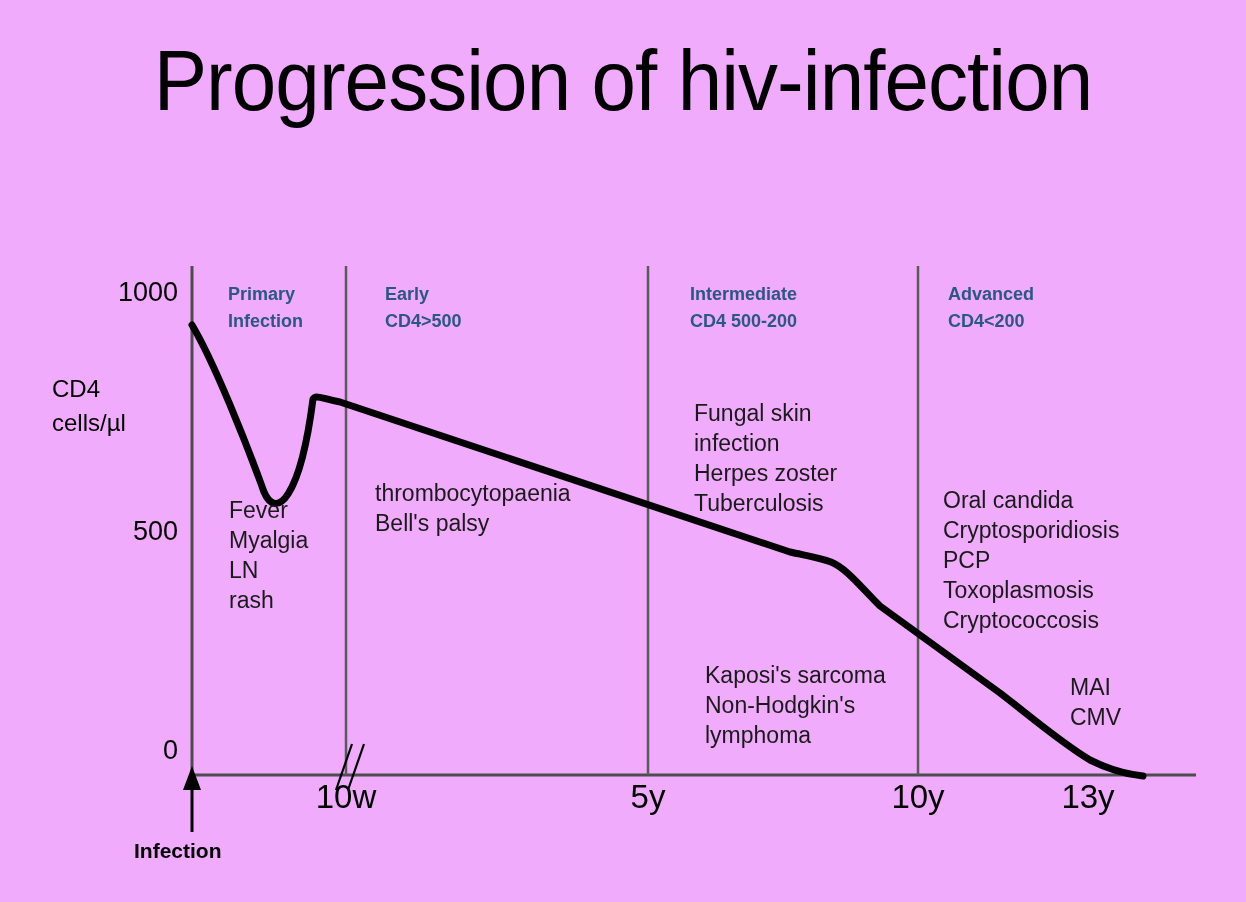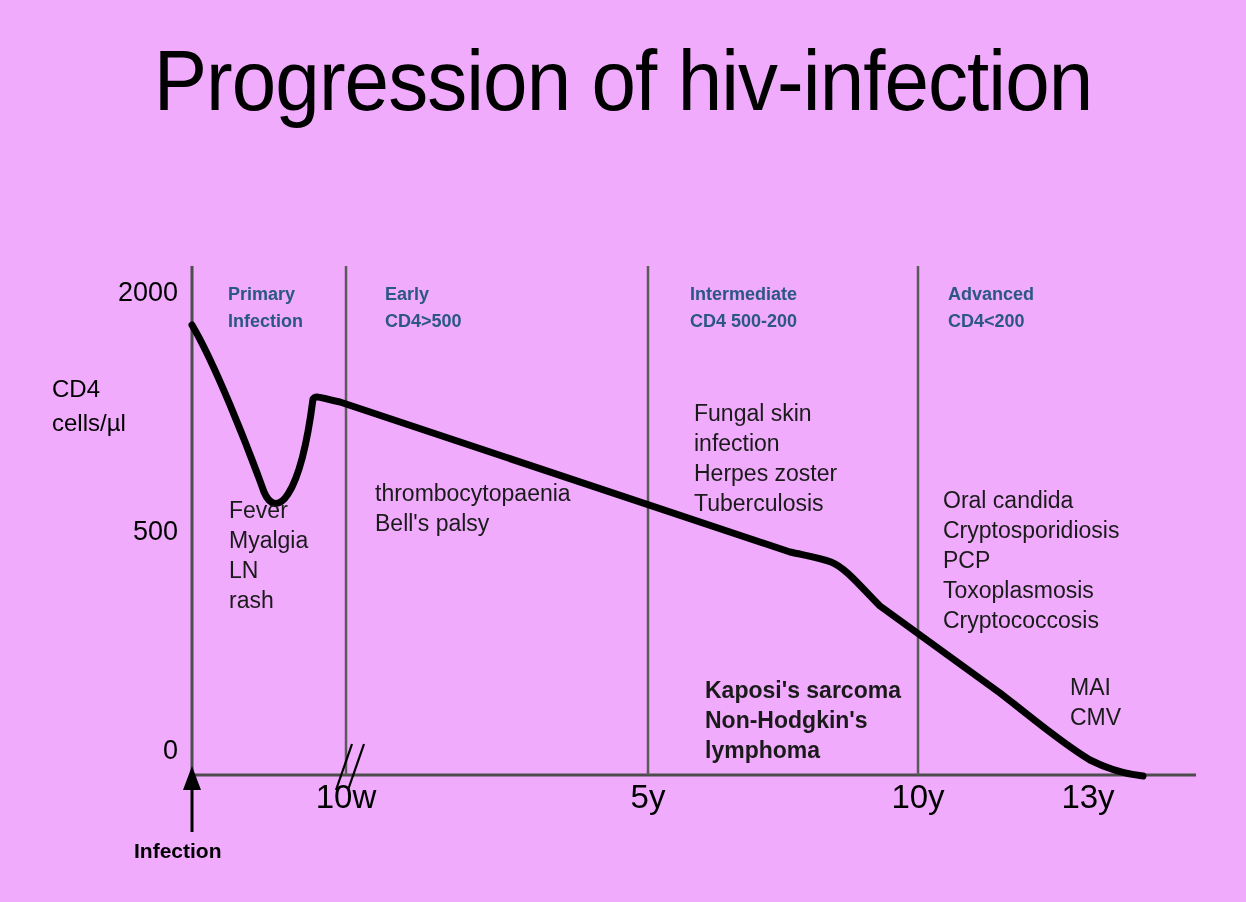--- a/index.html
+++ b/index.html
@@ -160,21 +160,21 @@
                C 276 520, 300 500, 313 399
                C 316 394, 322 399, 340 402
                L 790 552
                C 808 556, 820 558, 831 562
                C 846 568, 860 586, 880 606
                L 1000 693
                C 1030 716, 1060 742, 1090 760
                C 1110 770, 1125 774, 1143 776" fill="none" stroke="#000000" stroke-width="7" stroke-linecap="round" stroke-linejoin="round"></path>
     </svg>
 
-    <div class="ytick" id="ytick-1000">2000</div>
+    <div class="ytick" id="ytick-1000">1000</div>
     <div class="ytick" id="ytick-500">500</div>
     <div class="ytick" id="ytick-0">0</div>
 
     <div id="yaxis-title">
       <div>CD4</div>
       <div>cells/µl</div>
     </div>
 
     <div class="xtick" style="left:306px; width:80px;">10w</div>
     <div class="xtick" style="left:608px; width:80px;">5y</div>
@@ -215,21 +215,21 @@
       <div>Bell's palsy</div>
     </div>
 
     <div class="symptoms" style="left:694px; top:398px;">
       <div>Fungal skin</div>
       <div>infection</div>
       <div>Herpes zoster</div>
       <div>Tuberculosis</div>
     </div>
 
-    <div class="symptoms" style="left:705px; top:675px;font-weight:bold;">
+    <div class="symptoms" style="left:705px; top:660px;">
       <div>Kaposi's sarcoma</div>
       <div>Non-Hodgkin's</div>
       <div>lymphoma</div>
     </div>
 
     <div class="symptoms" style="left:943px; top:485px;">
       <div>Oral candida</div>
       <div>Cryptosporidiosis</div>
       <div>PCP</div>
       <div>Toxoplasmosis</div>

